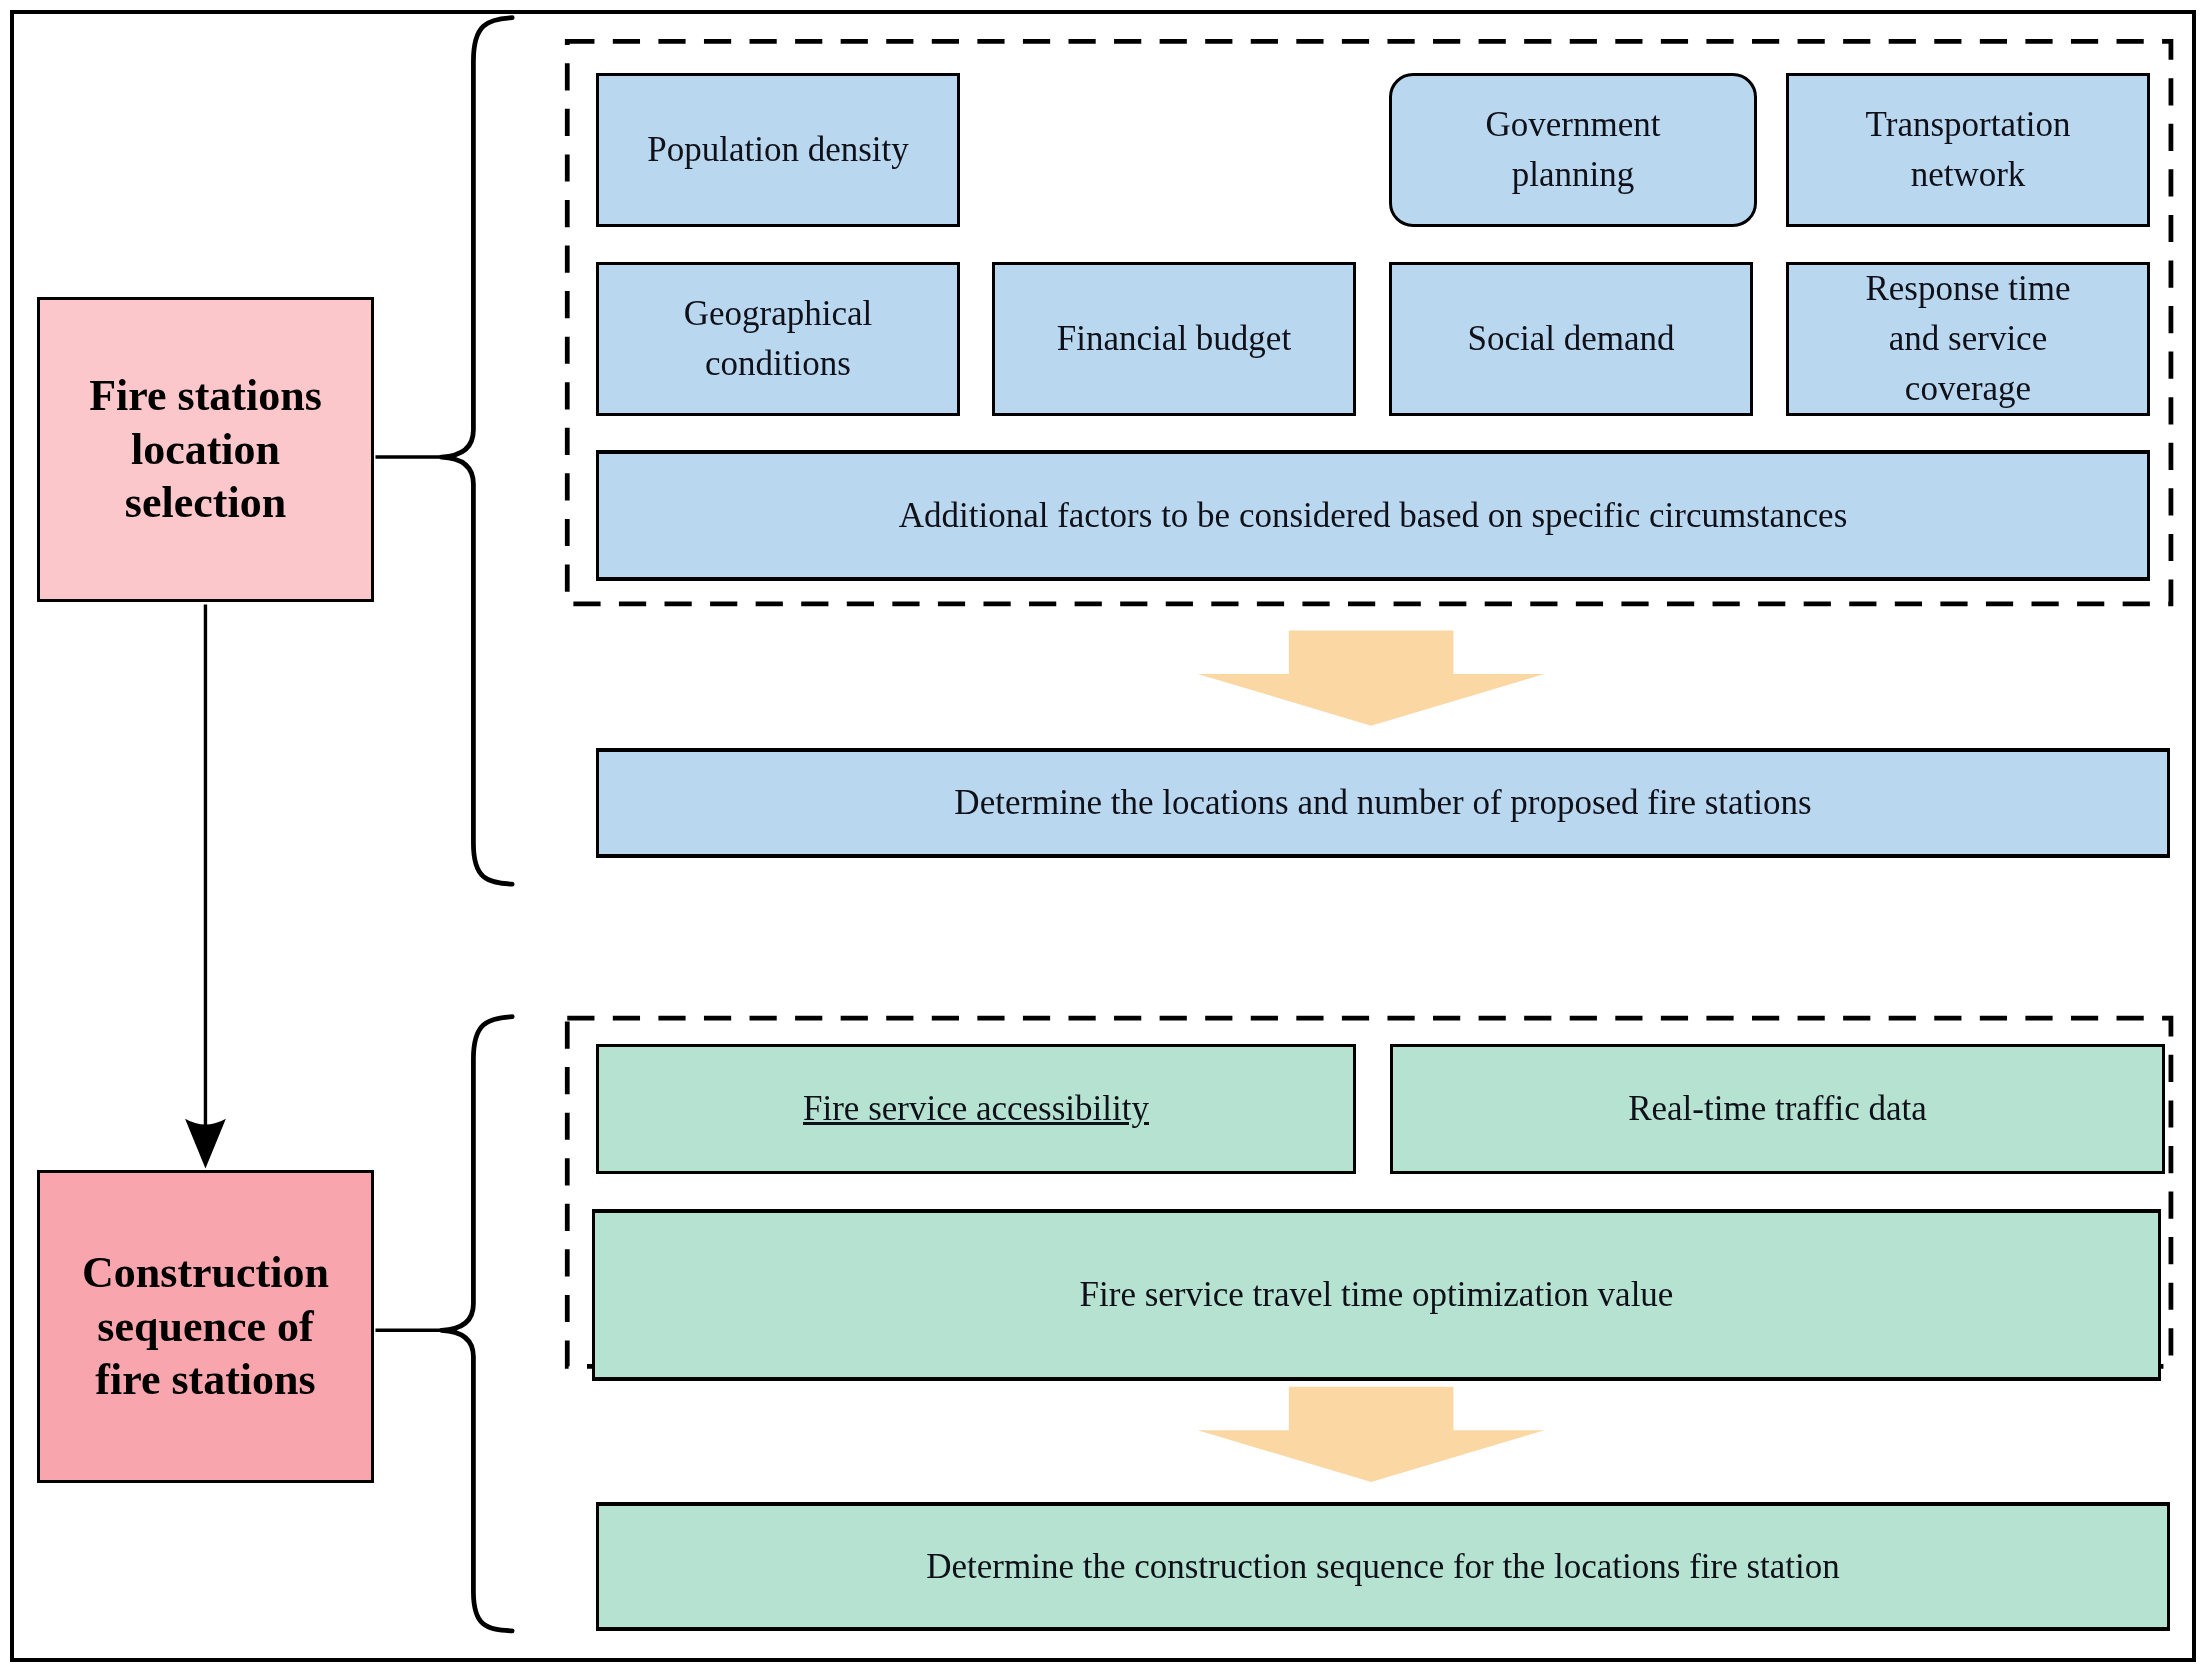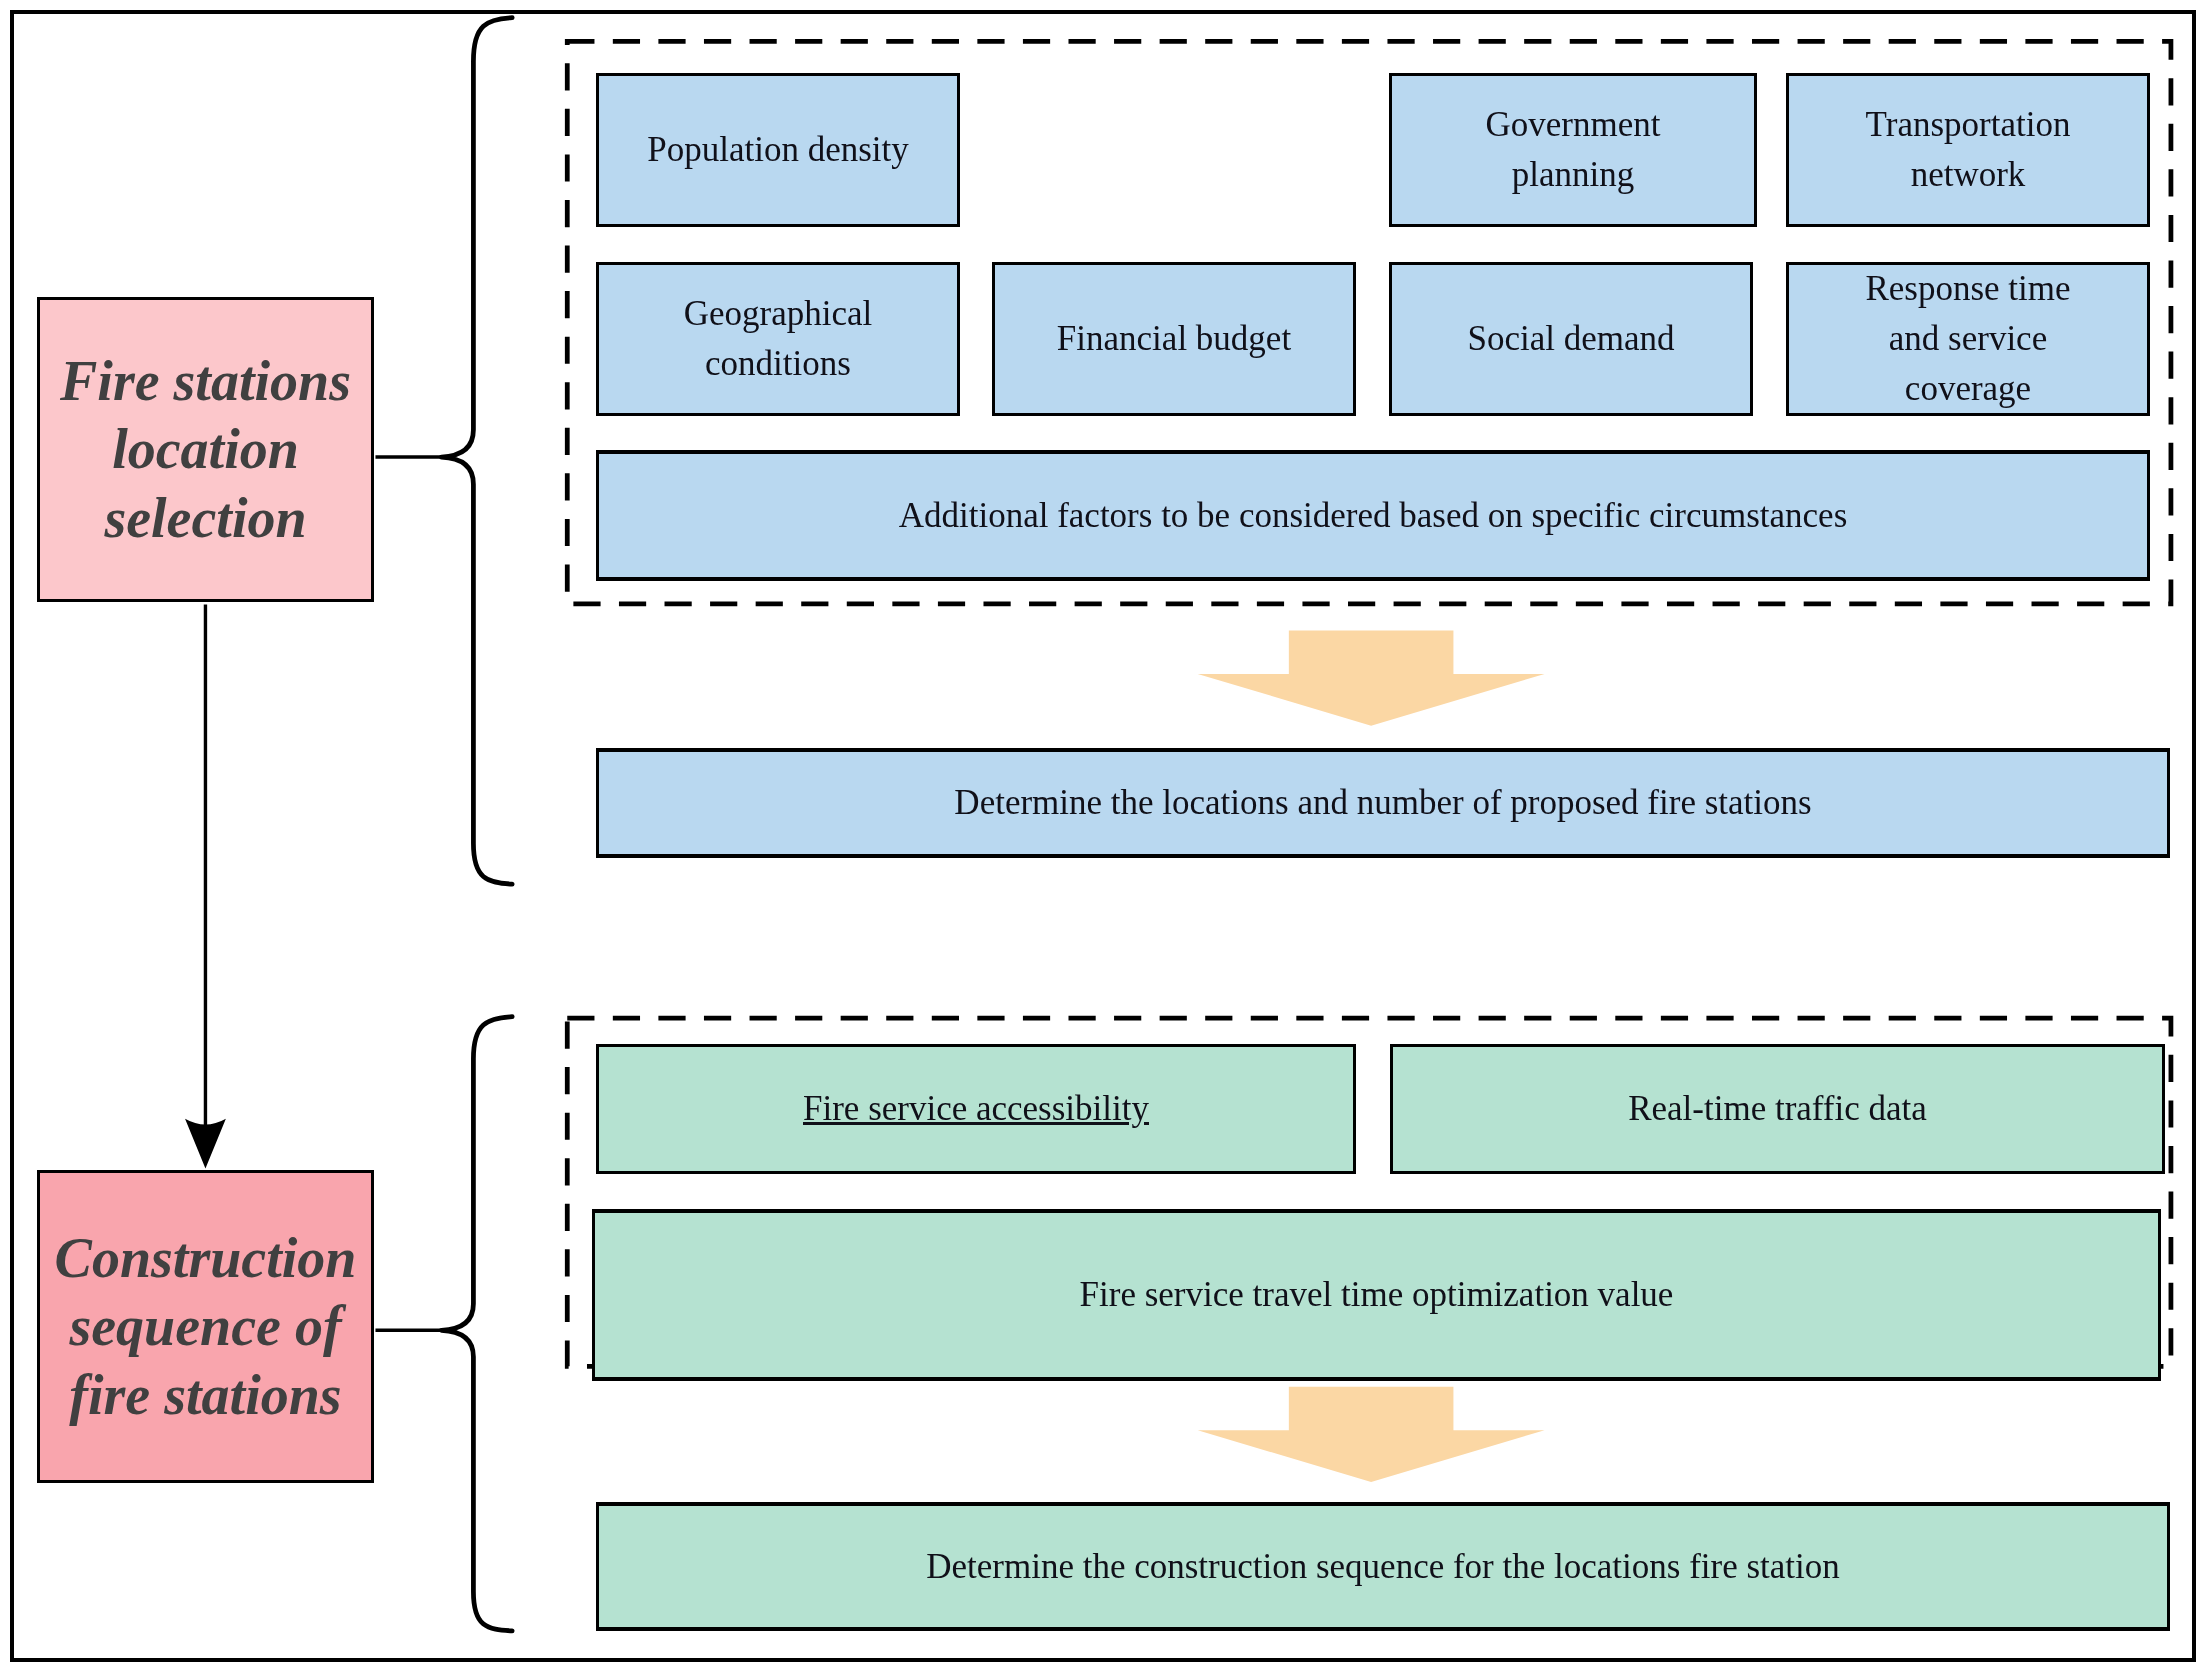--- a/index.html
+++ b/index.html
@@ -15,31 +15,30 @@
   .box{
     position:absolute;box-sizing:border-box;border:3.4px solid #000;
     display:flex;align-items:center;justify-content:center;
     text-align:center;font-size:35px;line-height:1.42;
     white-space:pre-line;padding:4.1px 20.4px;
   }
   .blue{background:var(--factor-blue,#B9D8F0);}
   .green{background:var(--factor-green,#B5E2D1);}
   .wide{border-width:4.8px 3.4px;}
   .pink{
-    font-weight:bold;font-size:56px;line-height:1.22;color:#404040;
+    font-weight:bold;font-size:44px;line-height:1.22;color:#000000;
     padding:6.8px 16.3px;
-    font-style:italic;
   }
   .pink1{background:var(--stage1-pink,#FCC7CB);}
   .pink2{background:var(--stage2-pink,#F9A5AD);}
 
   
   .b1{left:596px;top:73px;width:364px;height:154px;}
   .b2{left:992px;top:73px;width:364px;height:154px;}
-  .b3{left:1389px;top:73px;width:368px;height:154px;}
+  .b3{left:1389px;top:73px;width:368px;height:154px;border-radius:24px;}
   .b4{left:1786px;top:73px;width:364px;height:154px;}
   .b5{left:596px;top:262px;width:364px;height:154px;}
   .b6{left:992px;top:262px;width:364px;height:154px;}
   .b7{left:1389px;top:262px;width:364px;height:154px;}
   .b8{left:1786px;top:262px;width:364px;height:154px;}
   .badd{left:596px;top:450px;width:1554px;height:131px;}
   .bdet{left:596px;top:748px;width:1574px;height:110px;}
 
   
   .g1{left:596px;top:1044px;width:760px;height:130px;text-decoration:underline;}

